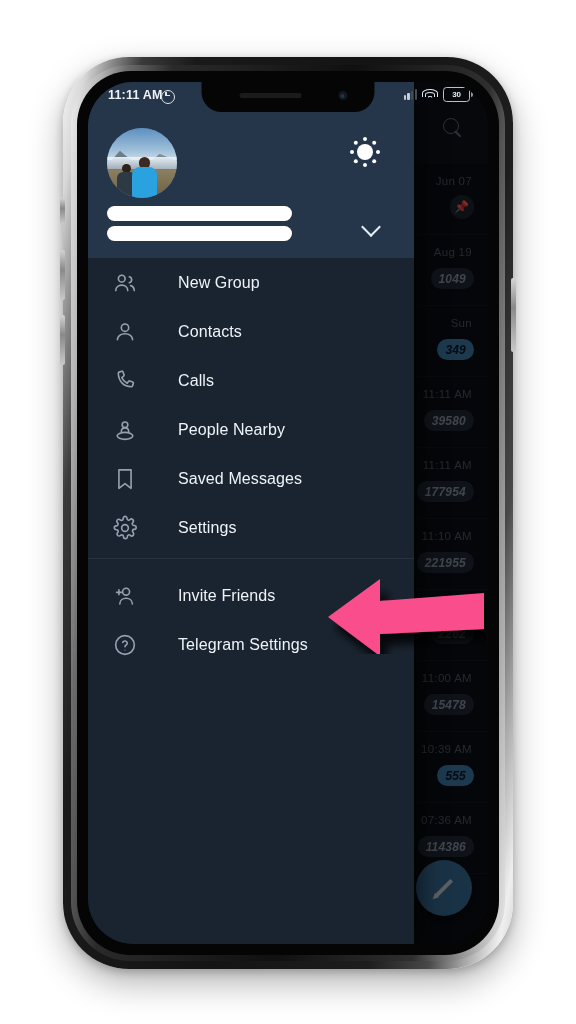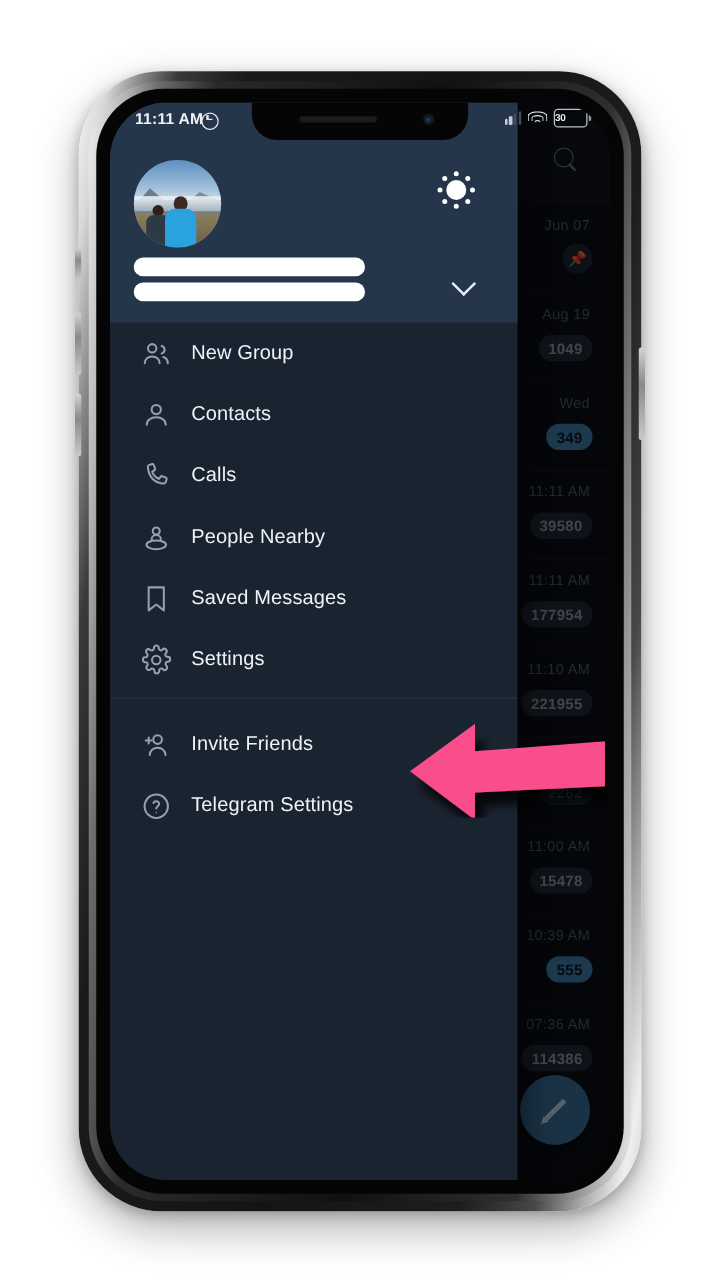--- a/index.html
+++ b/index.html
@@ -52,20 +52,21 @@
 
   .cl-rows{position:absolute;left:0;top:82px;right:0;bottom:0;}
   .cl-row{position:relative;height:70px;border-bottom:1px solid rgba(255,255,255,.035);}
   .cl-row .snip{position:absolute;left:8px;top:40px;font-size:11.5px;color:#55616e;letter-spacing:.2px;}
   .cl-row .time{position:absolute;right:16px;top:11px;font-size:11.5px;color:#4e5a67;letter-spacing:.3px;}
   .cl-row .badge{
     position:absolute;right:14px;top:33px;min-width:28px;height:21px;border-radius:11px;
     background:#222c38;color:#8d99a6;font-size:12px;font-weight:bold;
     display:flex;align-items:center;justify-content:center;padding:0 8px;box-sizing:border-box;
     letter-spacing:.2px;
+    font-style:italic;
   }
   .cl-row .badge.blue{background:#3e7fae;color:#0f172a;}
   .cl-row .pin{
     position:absolute;right:14px;top:31px;width:24px;height:24px;border-radius:50%;
     background:#1e2732;display:flex;align-items:center;justify-content:center;
     color:#6a7683;font-size:12px;
   }
   .cl-fab{
     position:absolute;right:16px;bottom:28px;width:56px;height:56px;border-radius:50%;
     background:#3a6f99;display:flex;align-items:center;justify-content:center;
@@ -124,21 +125,21 @@
     content:"";position:absolute;left:1px;top:2px;width:12px;height:12px;
     border-right:2.3px solid #e6edf4;border-bottom:2.3px solid #e6edf4;
     transform:rotate(45deg);
   }
 
   .menu{position:absolute;left:0;top:176px;right:0;}
   .mi{
     position:relative;display:flex;align-items:center;height:49px;padding-left:22px;box-sizing:border-box;
   }
   .mi .ico{width:30px;height:30px;flex:0 0 30px;display:flex;align-items:center;justify-content:center;color:#93a1b0;}
-  .mi .lbl{margin-left:13px;font-size:16px;color:#eef3f8;letter-spacing:.1px;}
+  .mi .lbl{margin-left:38px;font-size:16px;color:#eef3f8;letter-spacing:.1px;}
   .sep{height:1px;background:rgba(255,255,255,.07);margin:6px 0 6px 0;}
   .sep-wrap{height:13px;}
 
   
   .notch{
     position:absolute;left:50%;transform:translateX(-50%);top:0;width:173px;height:30px;
     background:#050505;border-radius:0 0 20px 20px;z-index:6;
   }
   .notch .speaker{position:absolute;left:38px;top:11px;width:62px;height:5px;border-radius:3px;background:#1b1b1b;}
   .notch .cam{position:absolute;right:27px;top:9px;width:9px;height:9px;border-radius:50%;background:#14171c;}
@@ -155,21 +156,21 @@
   .sig span{width:2.4px;background:#5e6a77;border-radius:1px;}
   .sig span:nth-child(1){height:5px;background:#c5ced7;}
   .sig span:nth-child(2){height:7px;background:#c5ced7;}
   .sig span:nth-child(3){height:9px;background:#424d59;}
   .sig span:nth-child(4){height:11px;background:#424d59;}
   .wifi{position:relative;width:16px;height:12px;}
   .wifi i{position:absolute;border:1.7px solid #dfe6ed;border-bottom:none;border-radius:50% 50% 0 0;left:50%;transform:translateX(-50%);}
   .wifi i:nth-child(1){width:14px;height:7px;top:1px;}
   .wifi i:nth-child(2){width:8px;height:4px;top:4px;}
   .wifi i:nth-child(3){width:3px;height:1.6px;top:7.5px;border-width:1.5px;}
-  .batt{position:relative;width:25px;height:12.5px;border:1.5px solid #b9c2cb;border-radius:3.5px;display:flex;align-items:center;}
+  .batt{position:relative;width:25px;height:12.5px;border:1.5px solid #b9c2cb;border-radius:3.5px;display:flex;align-items:center;justify-content:center;}
   .batt:after{content:"";position:absolute;right:-3.6px;top:4px;width:2px;height:4.5px;background:#8d979f;border-radius:0 2px 2px 0;}
   .batt .num{font-size:8px;font-weight:bold;color:#e8eef4;letter-spacing:-.2px;}
 
   
   .arrow{position:absolute;left:238px;top:492px;width:160px;height:80px;z-index:30;}
 
   
 </style>
 </head>
 <body>
@@ -199,21 +200,21 @@
         <div class="time">Jun 07</div>
         <div class="pin">📌</div>
       </div>
           <div class="cl-row">
         <div class="snip">.</div>
         <div class="time">Aug 19</div>
         <div class="badge ">1049</div>
       </div>
           <div class="cl-row">
         <div class="snip">]…</div>
-        <div class="time">Wed</div>
+        <div class="time">Sun</div>
         <div class="badge blue">349</div>
       </div>
           <div class="cl-row">
         <div class="snip"></div>
         <div class="time">11:11 AM</div>
         <div class="badge ">39580</div>
       </div>
           <div class="cl-row">
         <div class="snip"></div>
         <div class="time">11:11 AM</div>

